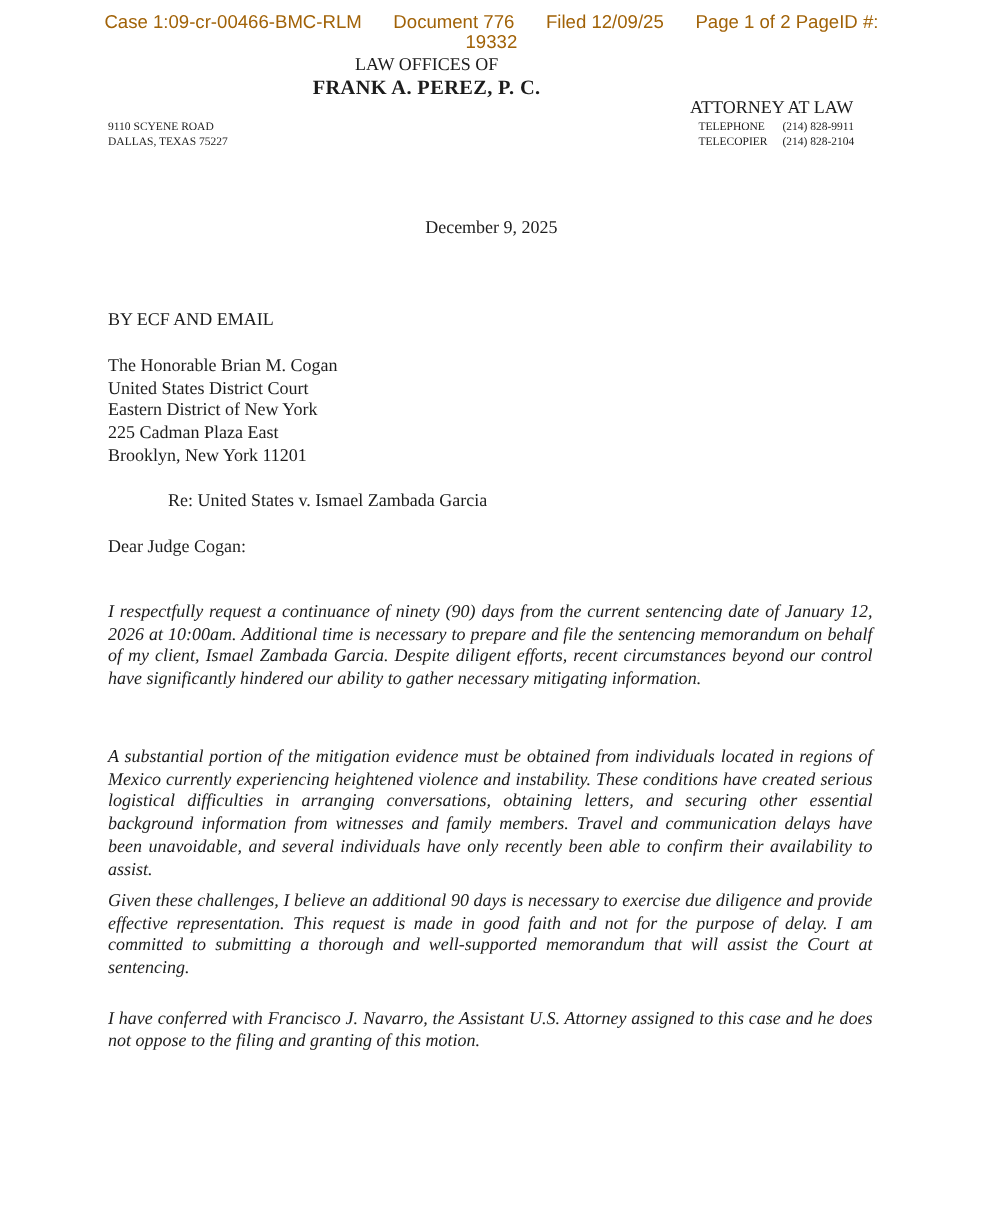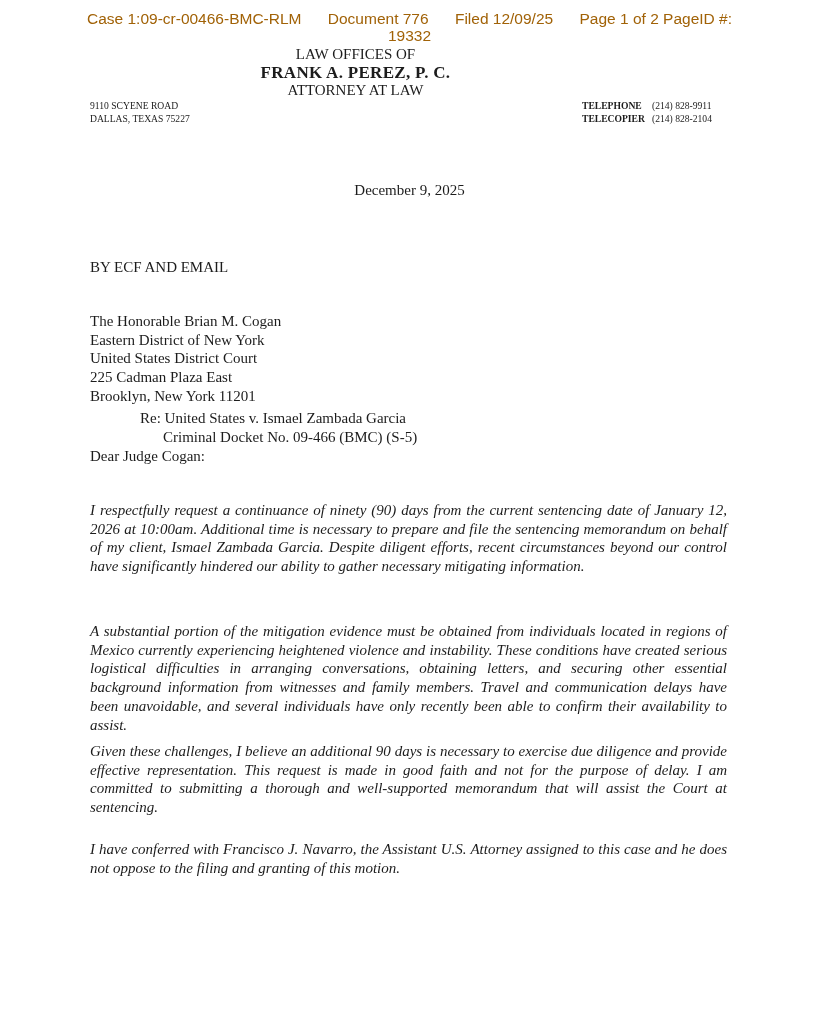--- a/index.html
+++ b/index.html
@@ -6,29 +6,29 @@
   body { width: 819px; height: 1024px; position: relative; overflow: hidden;
          font-family: "Liberation Serif", "DejaVu Serif", serif; color: #1c1c1c; }
   .ecf { position: absolute; left: 0; top: 10px; width: 819px; text-align: center;
          font-family: "Liberation Sans", "DejaVu Sans", sans-serif; font-size: 15.5px;
          color: #a16207; line-height: 17px; }
   .ecf .row { white-space: nowrap; }
   .ecf span.gap { display: inline-block; width: 22px; }
   .lh { position: absolute; left: 0; width: 711px; text-align: center; }
   .lh1 { top: 46px; font-size: 15px; }
   .lh2 { top: 63px; font-size: 17px; font-weight: bold; letter-spacing: 0.3px; }
-  .lh3 { top: 82px; font-size: 15px; }
+  .lh3 { top: 82px; font-size: 15px; text-align: right; }
   .addr { position: absolute; top: 99px; font-size: 9.6px; line-height: 13px; }
   .addr-l { left: 90px; }
   .addr-r { left: 582px; }
-  .addr-r .k { display: inline-block; width: 70px; font-weight: bold; }
+  .addr-r .k { display: inline-block; width: 70px; }
   .date { position: absolute; top: 182px; left: 0; width: 819px; text-align: center; font-size: 15px; }
   .txt { position: absolute; left: 90px; font-size: 15px; line-height: 18.7px; }
   .by { top: 258px; }
-  .recip { top: 296px; margin-top: 16px; }
+  .recip { top: 296px; }
   .re { position: absolute; left: 140px; top: 409px; font-size: 15px; line-height: 18.7px; }
   .re .l2 { padding-left: 23px; }
   .sal { top: 447px; }
   .para { position: absolute; left: 90px; width: 637px; font-size: 15px; line-height: 18.7px;
           text-align: justify; font-style: italic; }
   .p1 { top: 501px; }
   .p2 { top: 622px; }
   .p3 { top: 742px; }
   .p4 { top: 840px; }
 </style>
@@ -57,29 +57,28 @@
   <div><span class="k">TELEPHONE</span><span>(214) 828-9911</span></div>
   <div><span class="k">TELECOPIER</span><span>(214) 828-2104</span></div>
 </div>
 
 <div class="date">December 9, 2025</div>
 
 <div class="txt by">BY ECF AND EMAIL</div>
 
 <div class="txt recip">
   <div>The Honorable Brian M. Cogan</div>
+  <div>United States District Court</div>
   <div>Eastern District of New York</div>
-  <div>United States District Court</div>
   <div>225 Cadman Plaza East</div>
   <div>Brooklyn, New York 11201</div>
 </div>
 
 <div class="re">
   <div>Re:  United States v. Ismael Zambada Garcia</div>
-  <div class="l2">Criminal Docket No. 09-466 (BMC) (S-5)</div>
 </div>
 
 <div class="txt sal">Dear Judge Cogan:</div>
 
 <div class="para p1">I respectfully request a continuance of ninety (90) days from the current sentencing date of January 12, 2026 at 10:00am. Additional time is necessary to prepare and file the sentencing memorandum on behalf of my client, Ismael Zambada Garcia. Despite diligent efforts, recent circumstances beyond our control have significantly hindered our ability to gather necessary mitigating information.</div>
 <div class="para p2">A substantial portion of the mitigation evidence must be obtained from individuals located in regions of Mexico currently experiencing heightened violence and instability. These conditions have created serious logistical difficulties in arranging conversations, obtaining letters, and securing other essential background information from witnesses and family members. Travel and communication delays have been unavoidable, and several individuals have only recently been able to confirm their availability to assist.</div>
 <div class="para p3">Given these challenges, I believe an additional 90 days is necessary to exercise due diligence and provide effective representation. This request is made in good faith and not for the purpose of delay. I am committed to submitting a thorough and well-supported memorandum that will assist the Court at sentencing.</div>
 <div class="para p4">I have conferred with Francisco J. Navarro, the Assistant U.S. Attorney assigned to this case and he does not oppose to the filing and granting of this motion.</div>
 
 </body></html>

